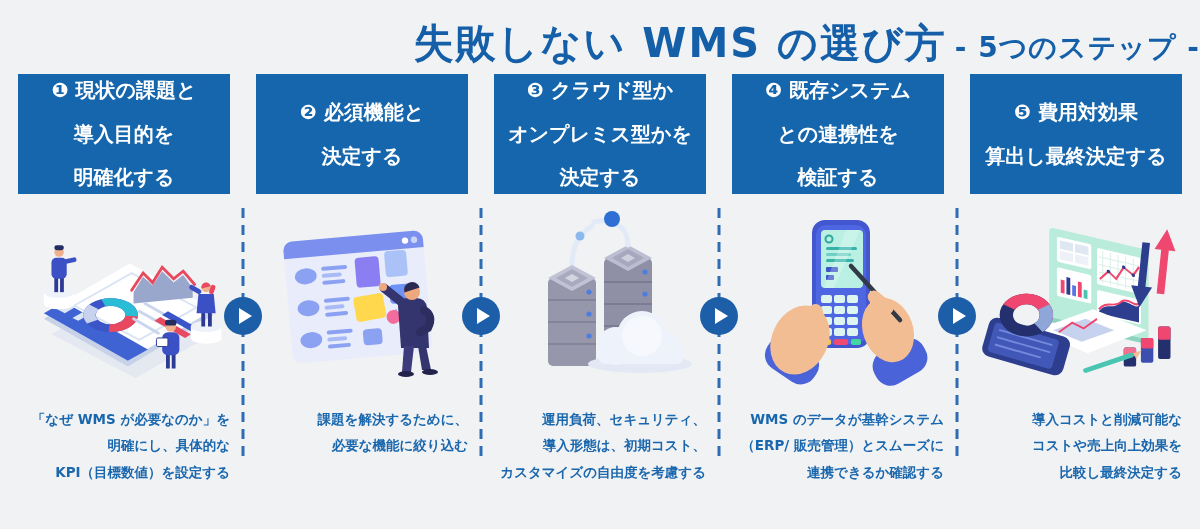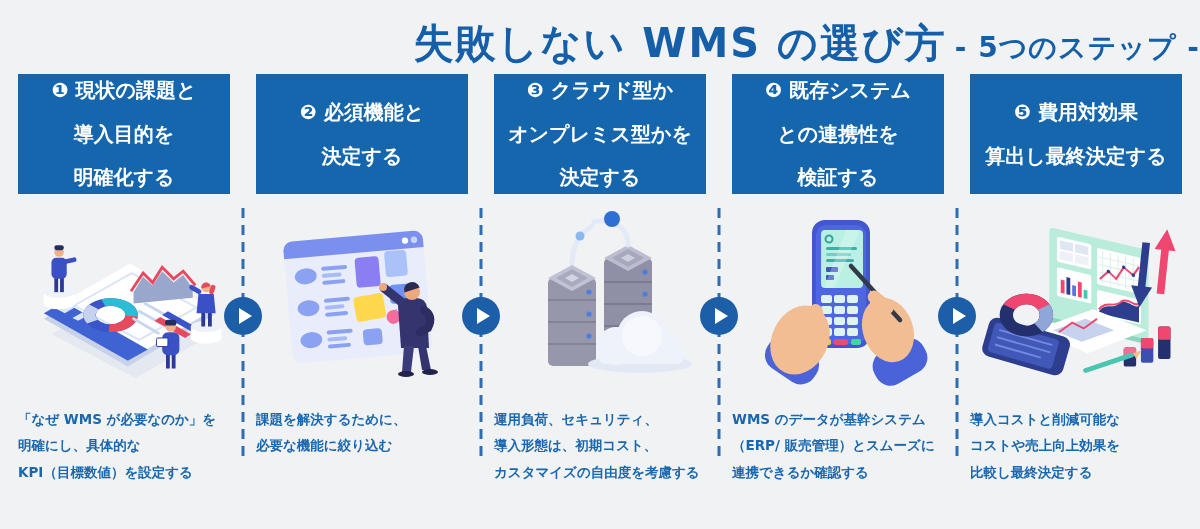--- a/index.html
+++ b/index.html
@@ -24,21 +24,21 @@
   .step-head{
     background:var(--primary);color:#fff;height:120px;
     display:flex;flex-direction:column;justify-content:center;align-items:center;
     text-align:center;font-weight:bold;font-size:20px;line-height:1.52;
     white-space:nowrap;
     gap:13px;
   }
   .badge{margin-right:7px;}
   .illus{height:202px;display:flex;align-items:center;justify-content:center;}
   .desc{
-    margin:10px 0 0;text-align:left;color:var(--desc);
+    margin:10px 0 0;text-align:right;color:var(--desc);
     font-weight:bold;font-size:13.5px;line-height:1.95;
   }
   .desc span{display:block;white-space:nowrap;}
   .sep{width:26px;flex:none;position:relative;}
   .dash{
     position:absolute;left:50%;top:134px;height:248px;width:3px;
     transform:translateX(-50%);
     background:repeating-linear-gradient(to bottom,var(--divider) 0 10px,transparent 10px 17px);
   }
   .arrow{

